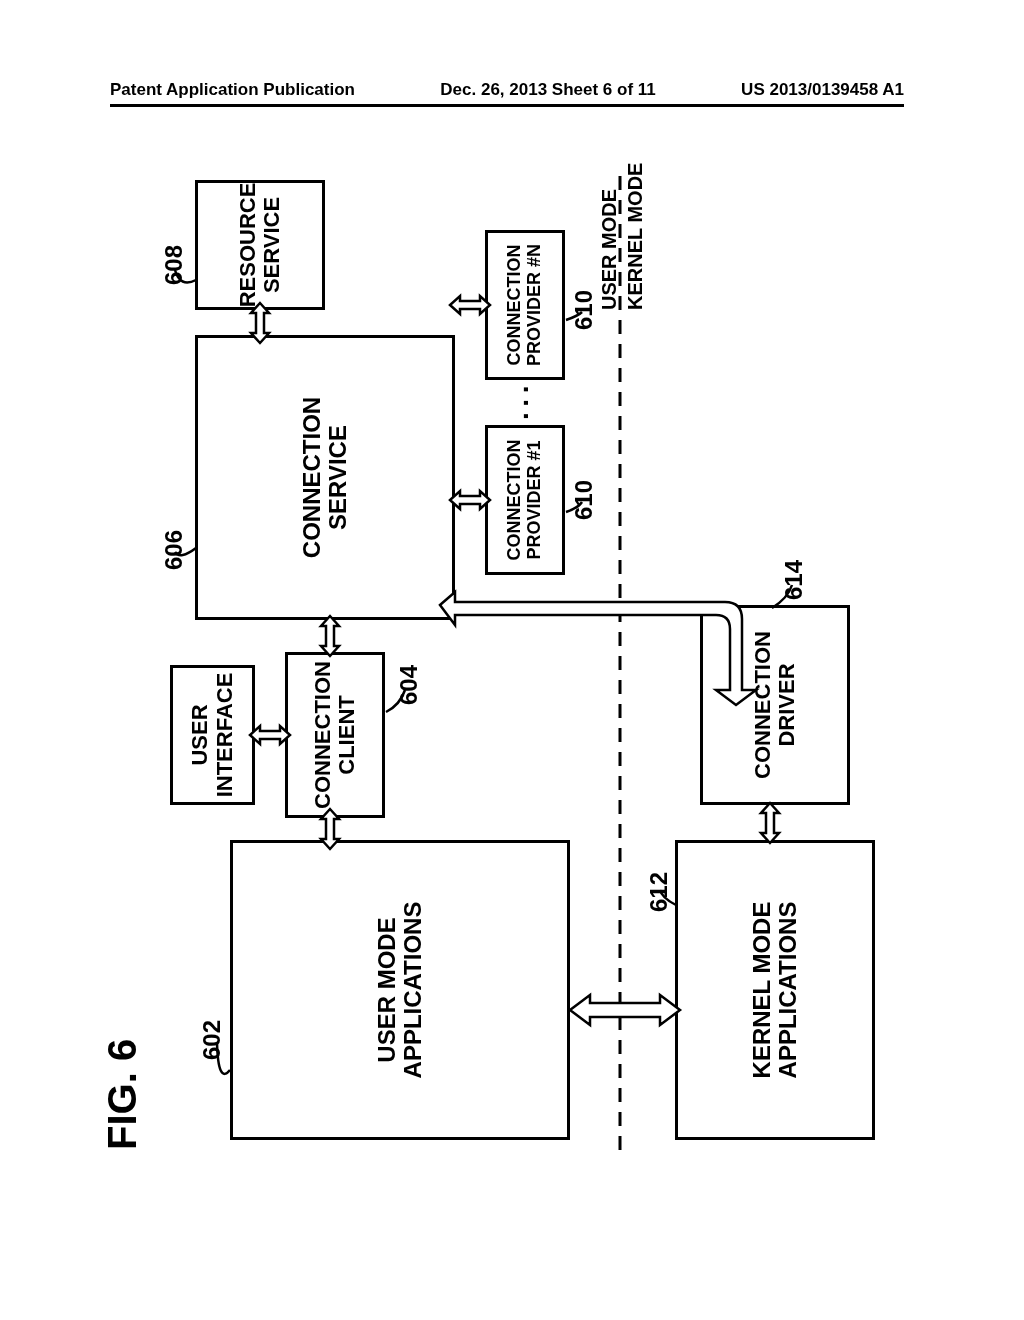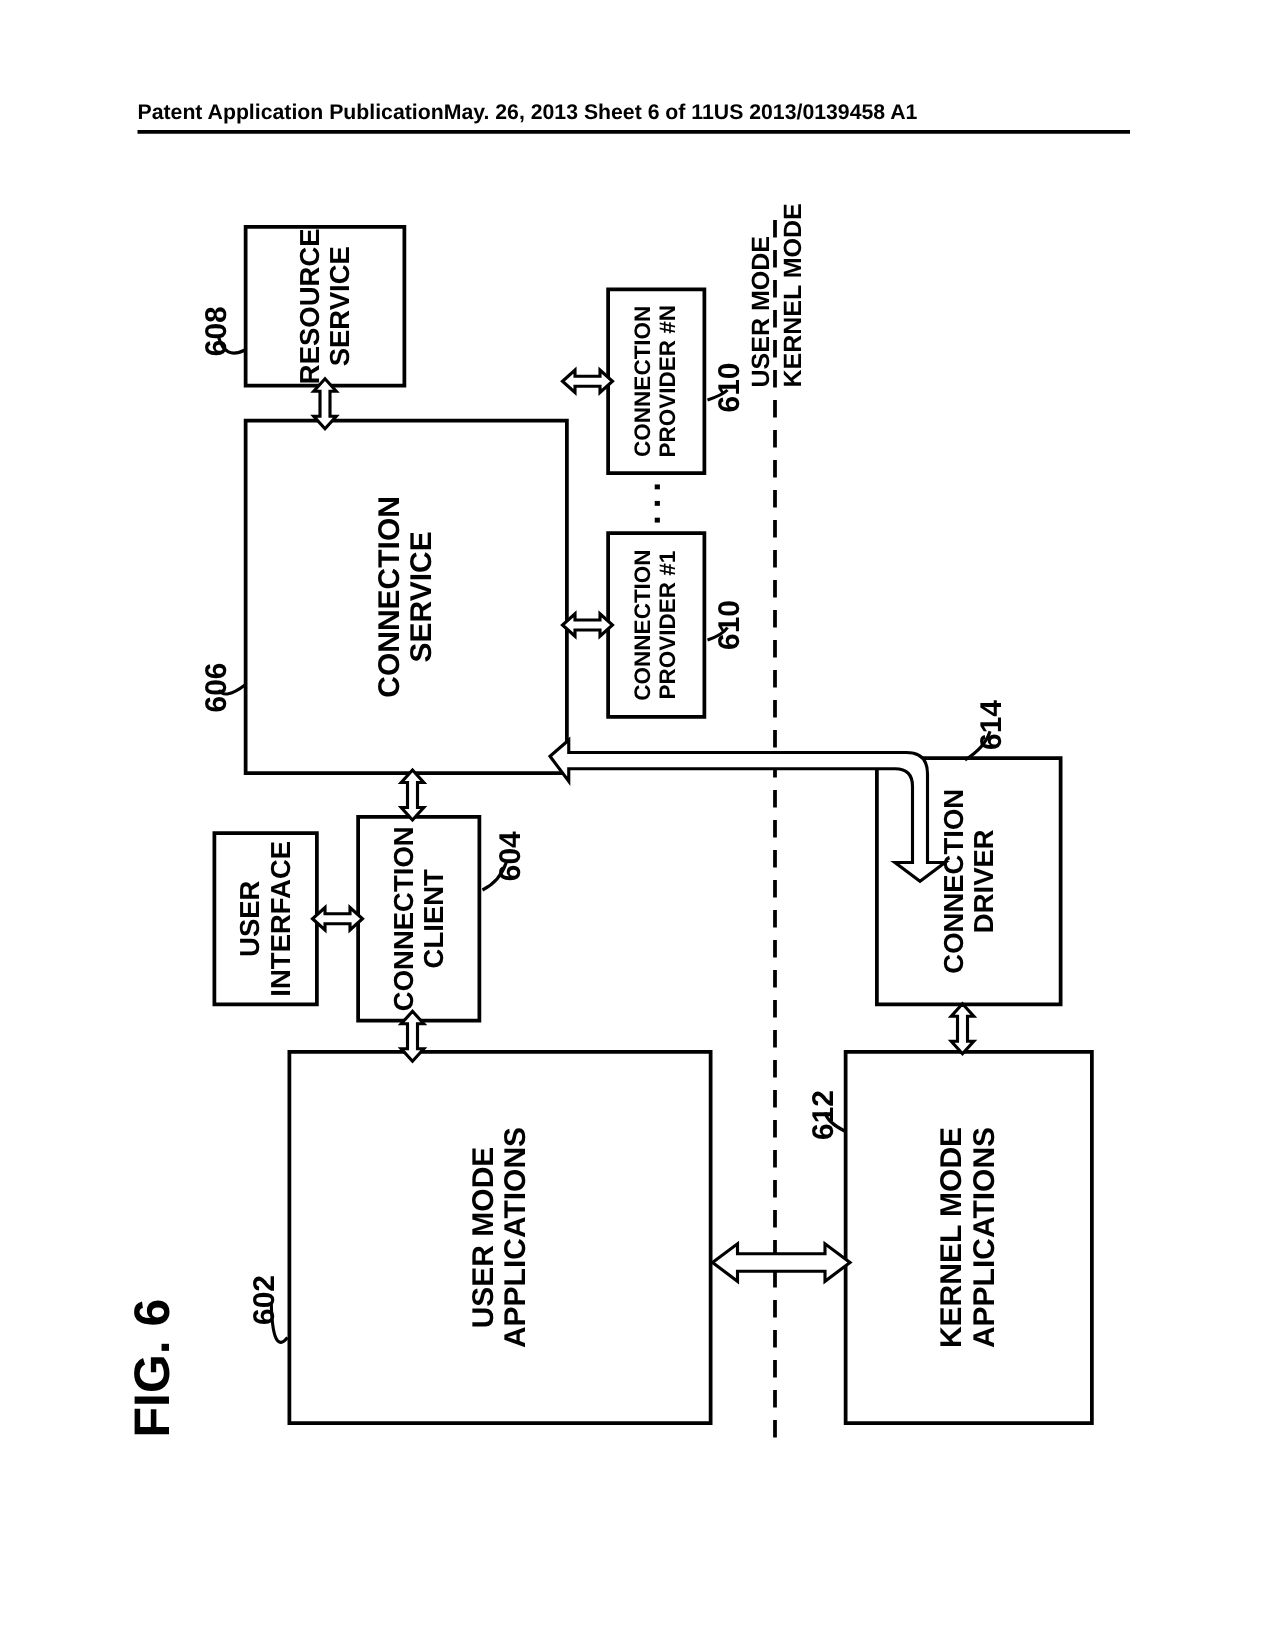--- a/index.html
+++ b/index.html
@@ -12,22 +12,23 @@
   .page {
     position: relative;
     width: 1024px;
     height: 1320px;
     background: #fff;
   }
   .header {
     position: absolute;
     top: 80px;
     left: 0;
-    right: 12px;
+    right: 0;
     display: flex;
+    justify-content: space-between;
     padding: 0 120px 0 110px;
     font-weight: bold;
     font-size: 17px;
   }
   .header-rule {
     position: absolute;
     top: 104px;
     left: 110px;
     right: 120px;
     border-top: 3px solid #000;
@@ -82,21 +83,21 @@
     overflow: visible;
   }
 </style>
 </head>
 <body>
 
 <div class="page">
 
   <div class="header">
     <span>Patent Application Publication</span>
-    <span>May. 26, 2013  Sheet 6 of 11</span>
+    <span>Dec. 26, 2013  Sheet 6 of 11</span>
     <span>US 2013/0139458 A1</span>
   </div>
   <div class="header-rule"></div>
 
   <div class="stage-wrap">
     <div class="stage">
 
       <div class="figlabel" style="left:10px; top:0px;">FIG. 6</div>
 
       <div class="box" style="left:20px;  top:130px; width:300px; height:340px;">USER MODE APPLICATIONS</div>

